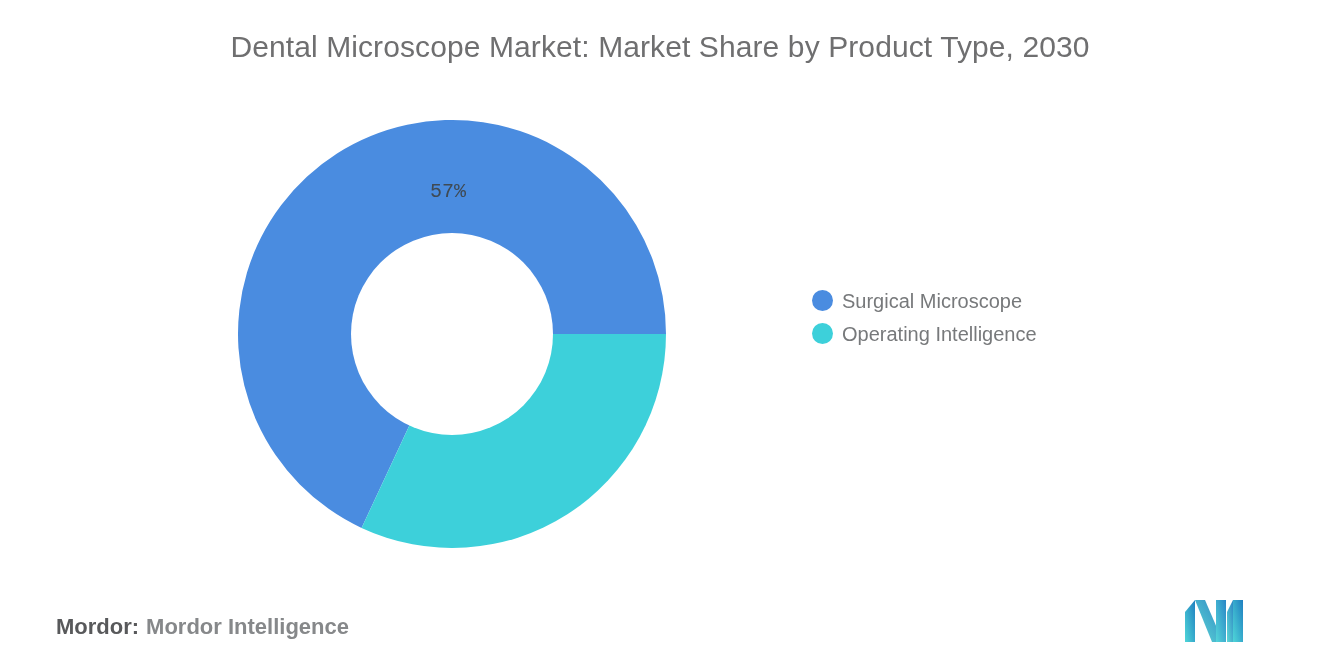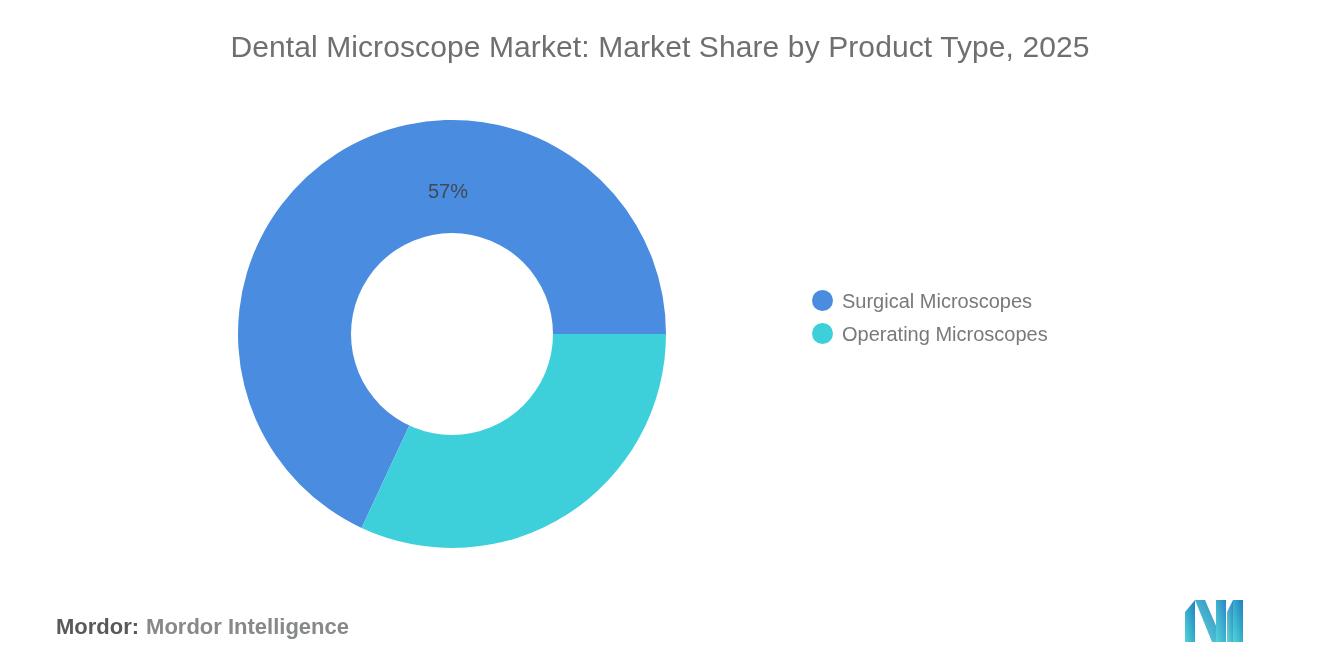--- a/index.html
+++ b/index.html
@@ -53,21 +53,21 @@
     pointer-events: none;
   }
   #donut-label-57 .lbl {
     position: absolute;
     left: 165px;
     top: 60px;
     width: 90px;
     text-align: center;
     font-size: 20px;
     color: #3f4a54;
-    font-family: Liberation Sans, sans-serif;
+    font-family: Liberation Mono, monospace;
   }
 
   
   #legend {
     position: absolute;
     left: 812px;
     top: 284px;
   }
   .legend-row {
     display: flex;
@@ -112,47 +112,47 @@
     left: 1183px;
     top: 596px;
     width: 70px;
     height: 46px;
   }
   #brand-logo svg { display: block; }
 </style>
 </head>
 <body>
 
-<div id="chart-title">Dental Microscope Market: Market Share by Product Type, 2025</div>
+<div id="chart-title">Dental Microscope Market: Market Share by Product Type, 2030</div>
 
 <div id="donut-wrap">
   <svg id="donut-svg" viewBox="0 0 428 428">
 
     <path id="slice-blue" fill="#4a8ce0" d="M 123.56 407.95 A 214 214 0 1 1 428.00 214.00 L 214 214 Z"></path>
 
     <path id="slice-teal" fill="#3dd0da" d="M 428.00 214.00 A 214 214 0 0 1 123.56 407.95 L 214 214 Z"></path>
 
     <circle cx="214" cy="214" r="101" fill="#ffffff"></circle>
   </svg>
 
   <div id="donut-label-57">
     <span class="lbl">57%</span>
   </div>
 </div>
 
 <div id="legend">
 
   <div class="legend-row">
     <span class="legend-swatch" style="background:#4a8ce0;"></span>
-    <span class="legend-label">Surgical Microscopes</span>
+    <span class="legend-label">Surgical Microscope</span>
   </div>
 
   <div class="legend-row">
     <span class="legend-swatch" style="background:#3dd0da;"></span>
-    <span class="legend-label">Operating Microscopes</span>
+    <span class="legend-label">Operating Intelligence</span>
   </div>
 
 </div>
 
 <div id="footer-source">
   <span class="src-key">Mordor:</span><span class="src-val">Mordor Intelligence</span>
 </div>
 
 <div id="brand-logo">
   <svg viewBox="0 0 70 46" width="70" height="46" aria-hidden="true">

